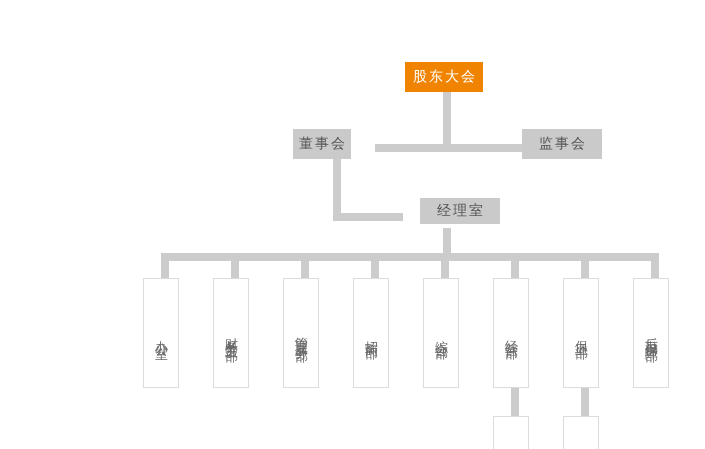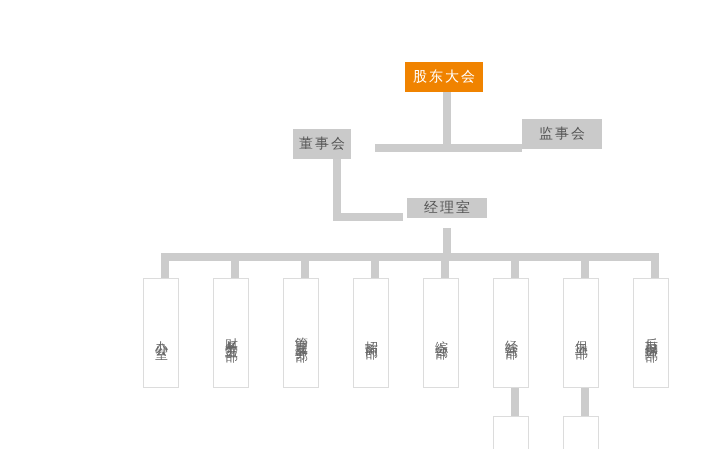--- a/index.html
+++ b/index.html
@@ -73,23 +73,23 @@
   <div class="line" style="left:385px; top:197px; width:1px; height:25px;"></div>
   <div class="line" style="left:455px; top:197px; width:1px; height:25px;"></div>
   <div class="line" style="left:525px; top:197px; width:1px; height:25px;"></div>
   <div class="line" style="left:595px; top:197px; width:1px; height:25px;"></div>
   <div class="line" style="left:455px; top:332px; width:1px; height:28px;"></div>
   <div class="line" style="left:525px; top:332px; width:1px; height:28px;"></div>
 
   <div class="node node-root" style="left:349px; top:6px; width:78px; height:30px;">股东大会</div>
 
   <div class="node node-gray" style="left:237px; top:73px; width:58px; height:30px;">董事会</div>
-  <div class="node node-gray" style="left:466px; top:63px; width:80px; height:30px;">监事会</div>
+  <div class="node node-gray" style="left:466px; top:73px; width:80px; height:30px;">监事会</div>
 
-  <div class="node node-gray" style="left:351px; top:142px; width:80px; height:20px;">经理室</div>
+  <div class="node node-gray" style="left:364px; top:142px; width:80px; height:26px;">经理室</div>
 
   <div class="dept" style="left:87px;  top:222px;">办公室</div>
   <div class="dept" style="left:157px; top:222px;">财务劳工部</div>
   <div class="dept" style="left:227px; top:222px;">管理服务部</div>
   <div class="dept" style="left:297px; top:222px;">招商部</div>
   <div class="dept" style="left:367px; top:222px;">综合部</div>
   <div class="dept" style="left:437px; top:222px;">经营部</div>
   <div class="dept" style="left:507px; top:222px;">保卫部</div>
   <div class="dept" style="left:577px; top:222px;">后勤保障部</div>
 

